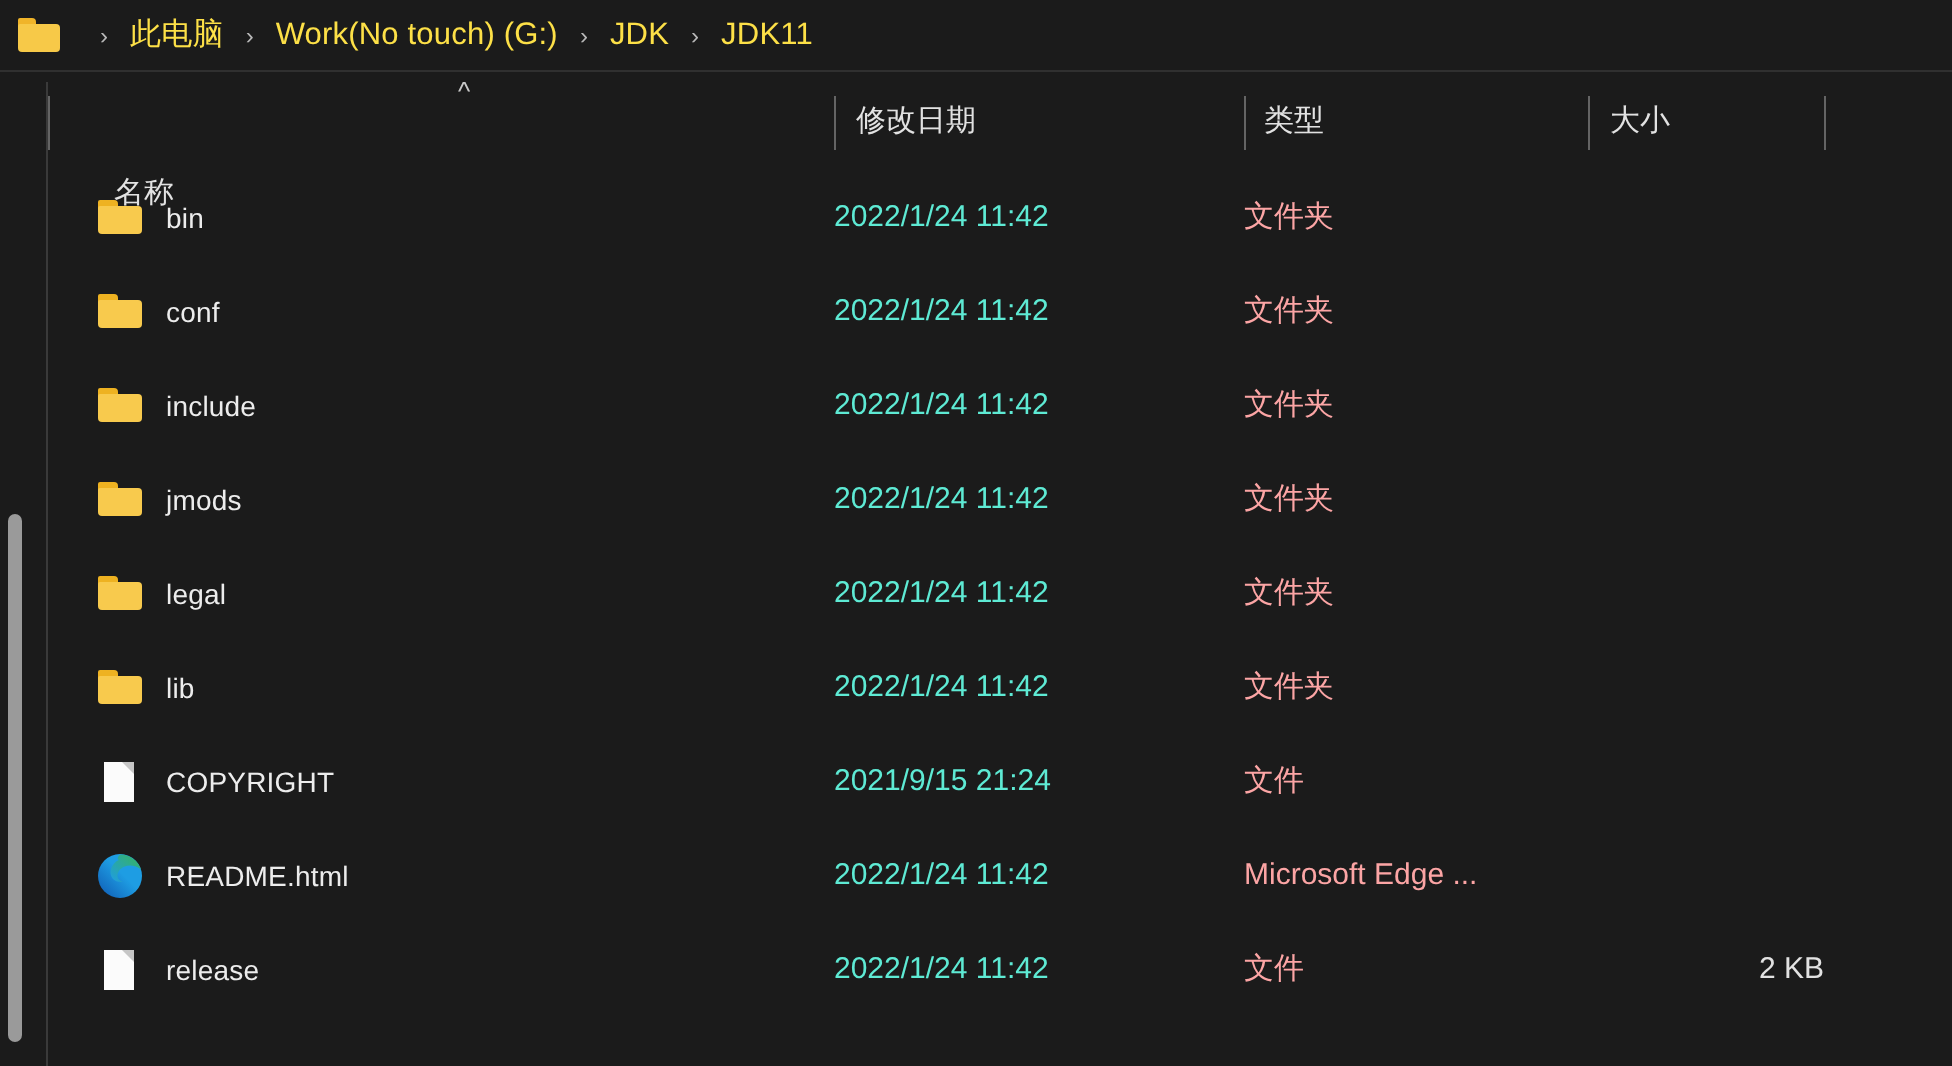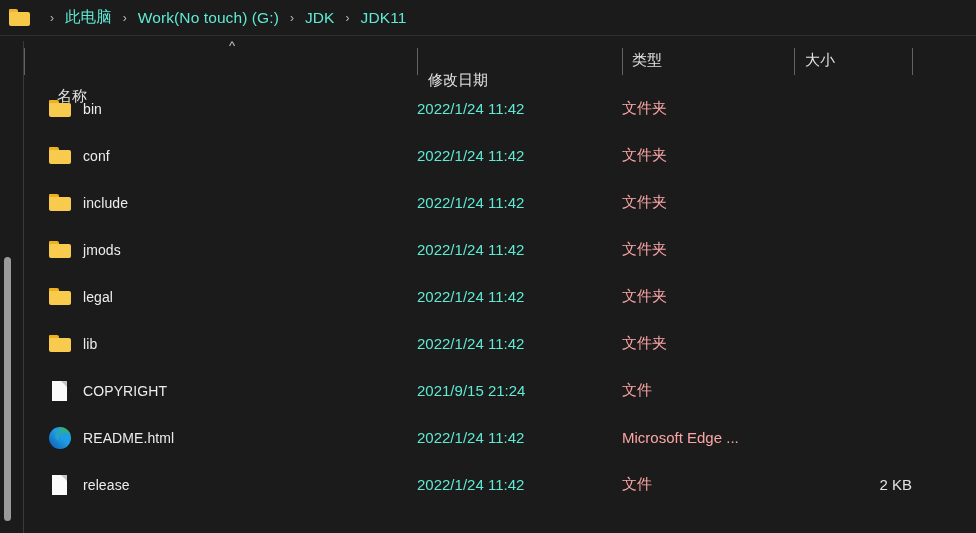--- a/index.html
+++ b/index.html
@@ -54,21 +54,21 @@
   .bc-folder-icon .body {
     position: absolute;
     left: 0; top: 3px;
     width: 21px; height: 14px;
     background: #f6c council;
     background: #f7c948;
     border-radius: 1px 2px 2px 2px;
   }
   .bc-crumb {
     font-size: 15.5px;
-    color: #5eead4;
+    color: #fde047;
     white-space: nowrap;
     padding: 1px 2px;
     letter-spacing: .1px;
   }
   .bc-sep {
     font-size: 12px;
     color: #b9b9b9;
     margin: 0 9px;
     user-select: none;
     line-height: 1;
@@ -273,21 +273,21 @@
     <div id="column-header">
       <div id="sort-indicator">^</div>
 
       <div class="col-divider" style="left:0px;"></div>
       <div class="col-divider" style="left:393px;"></div>
       <div class="col-divider" style="left:598px;"></div>
       <div class="col-divider" style="left:770px;"></div>
       <div class="col-divider" style="left:888px;"></div>
 
       <div class="col-label" style="left:33px;margin-top:36px;">名称</div>
-      <div class="col-label" style="left:404px;margin-top:20px;">修改日期</div>
+      <div class="col-label" style="left:404px;">修改日期</div>
       <div class="col-label" style="left:608px;">类型</div>
       <div class="col-label" style="left:781px;">大小</div>
     </div>
 
     <div id="row-list">
         <div class="file-row">
           <div class="cell-name">
             <span class="row-icon ic-folder">
               <span class="tab"></span>
               <span class="body"></span>

